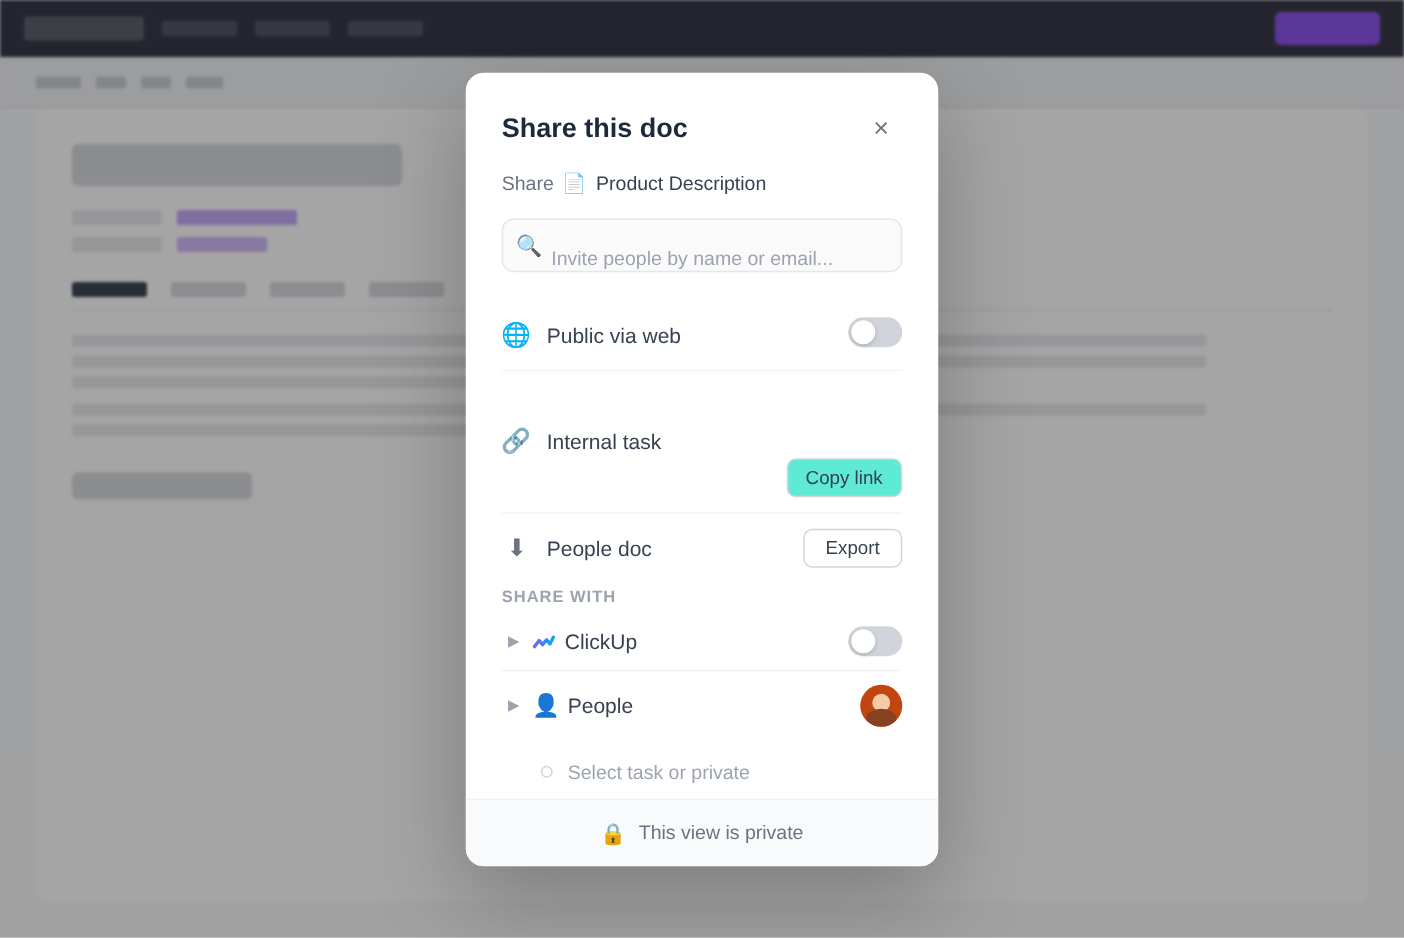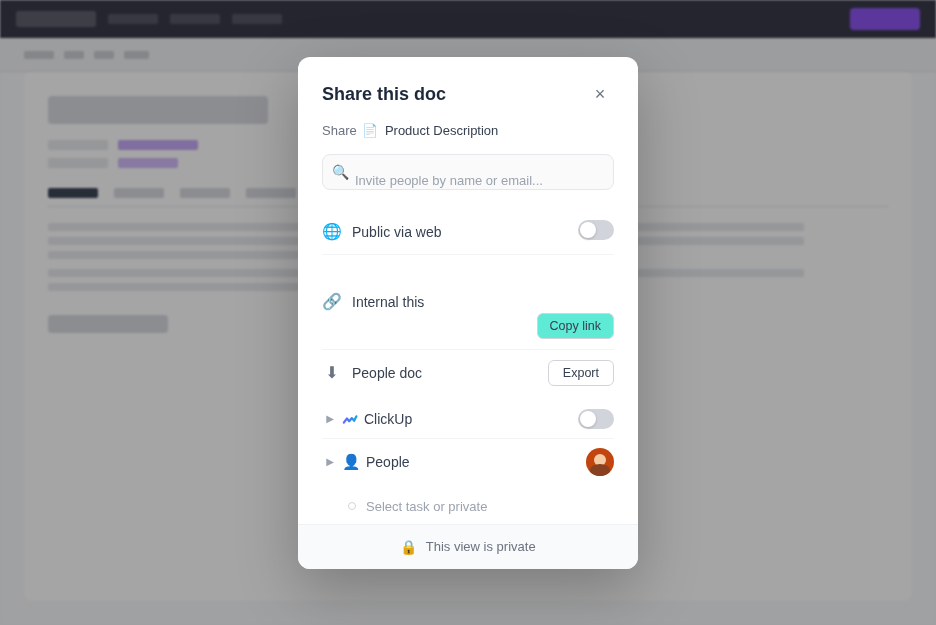--- a/index.html
+++ b/index.html
@@ -112,21 +112,21 @@
       position: absolute;
       inset: 0;
       background: rgba(0,0,0,0.35);
     }
 
     
     .modal {
       position: absolute;
       top: 50%; left: 50%;
       transform: translate(-50%, -50%);
-      width: 340px;
+      width: 315px;
       background: #fff;
       border-radius: 12px;
       box-shadow: 0 20px 60px rgba(0,0,0,0.25);
       overflow: hidden;
     }
     .modal-body {
       padding: 24px 24px 0;
     }
     .modal-header {
       display: flex;
@@ -447,36 +447,37 @@
       <div class="share-option">
         <span class="option-icon">🌐</span>
         <span class="option-label">Public via web</span>
         <div class="option-action">
           <button class="toggle" aria-label="Public via web toggle"></button>
         </div>
       </div>
 
       <div class="share-option">
         <span class="option-icon">🔗</span>
-        <span class="option-label">Internal this</span>
+        <span class="option-label">Internal task</span>
         <div class="option-action">
           <button class="copy-link-btn">Copy link</button>
         </div>
       </div>
 
       <div class="share-option">
         <span class="option-icon">⬇</span>
         <span class="option-label">People doc</span>
         <div class="option-action">
           <button class="export-btn">Export</button>
         </div>
       </div>
     </div>
 
     <div class="share-with-section">
+      <div class="share-with-label">SHARE WITH</div>
 
       <div class="expandable-row">
         <span class="chevron">▶</span>
 
         <svg class="clickup-logo" viewBox="0 0 20 20" fill="none" xmlns="http://www.w3.org/2000/svg">
           <path d="M2 14l3.5-4.5 2.5 3 3-3.5 2.5 3L16 7" stroke="url(#grad1)" stroke-width="2.5" stroke-linecap="round" stroke-linejoin="round"></path>
           <defs>
             <linearGradient id="grad1" x1="2" y1="7" x2="16" y2="14" gradientUnits="userSpaceOnUse">
               <stop stop-color="#8b5cf6"></stop>
               <stop offset="0.5" stop-color="#3b82f6"></stop>

